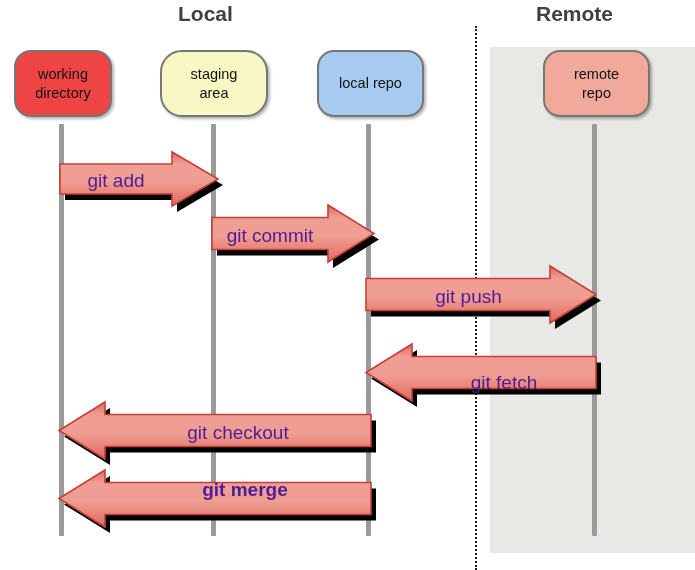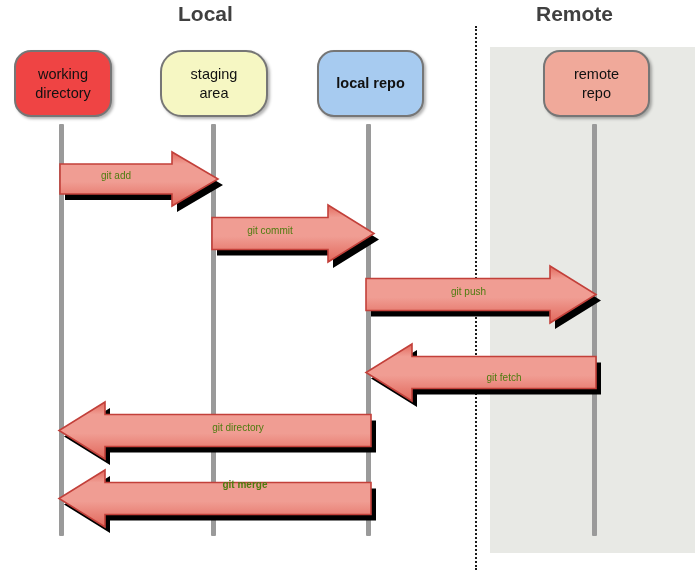--- a/index.html
+++ b/index.html
@@ -72,22 +72,22 @@
   
   .arrow {
     position: absolute;
   }
   .arrow svg { display: block; overflow: visible; }
   .arrow-label {
     position: absolute;
     left: 0;
     width: 100%;
     text-align: center;
-    font-size: 10px;
-    color: #4d7c0f;
+    font-size: 19px;
+    color: #4c1d95;
     pointer-events: none;
     white-space: nowrap;
   }
 </style>
 </head>
 <body>
 
 <div id="canvas">
 
   <div class="remote-panel"></div>
@@ -169,21 +169,21 @@
             <linearGradient id="g4" x1="0" y1="0" x2="0" y2="1">
               <stop offset="0%" stop-color="#e2685c"></stop>
               <stop offset="22%" stop-color="#f09d93"></stop>
               <stop offset="55%" stop-color="#f09d93"></stop>
               <stop offset="100%" stop-color="#e2685c"></stop>
             </linearGradient>
           </defs>
           <polygon points="312,12.5 46,12.5 46,0 0,28.5 46,57 46,44.5 312,44.5" fill="#000000" transform="translate(5,6)"></polygon>
           <polygon points="312,12.5 46,12.5 46,0 0,28.5 46,57 46,44.5 312,44.5" fill="url(#g4)" stroke="#c2403a" stroke-width="1.6" stroke-linejoin="miter"></polygon>
         </svg>
-        <div class="arrow-label" style="top: 19.5px; padding-left: 46px; box-sizing: border-box;">git directory</div>
+        <div class="arrow-label" style="top: 19.5px; padding-left: 46px; box-sizing: border-box;">git checkout</div>
       </div>
       <div class="arrow" style="left: 59px; top: 470px; width: 312px; height: 57px;">
         <svg width="322" height="67" viewBox="0 0 322 67">
           <defs>
             <linearGradient id="g5" x1="0" y1="0" x2="0" y2="1">
               <stop offset="0%" stop-color="#e2685c"></stop>
               <stop offset="22%" stop-color="#f09d93"></stop>
               <stop offset="55%" stop-color="#f09d93"></stop>
               <stop offset="100%" stop-color="#e2685c"></stop>
             </linearGradient>
@@ -194,21 +194,21 @@
         <div class="arrow-label" style="top: 9px; padding-left: 60px; box-sizing: border-box; font-weight: bold;">git merge</div>
       </div>
     </div>
   <div id="nodes-layer">
       <div class="node" style="left: 14px; top: 50px; width: 98px; height: 67px; background: #ef4444;">
         <div>working<br>directory</div>
       </div>
       <div class="node" style="left: 160px; top: 50px; width: 108px; height: 67px; background: rgb(246, 247, 195); border-radius: 22px;">
         <div>staging<br>area</div>
       </div>
-      <div class="node" style="left: 317px; top: 50px; width: 107px; height: 67px; background: rgb(167, 203, 240); font-weight: bold;">
+      <div class="node" style="left: 317px; top: 50px; width: 107px; height: 67px; background: rgb(167, 203, 240);">
         <div>local repo</div>
       </div>
       <div class="node" style="left: 543px; top: 50px; width: 107px; height: 67px; background: rgb(240, 169, 154);">
         <div>remote<br>repo</div>
       </div>
     </div>
 
 </div>
 
 </body></html>

